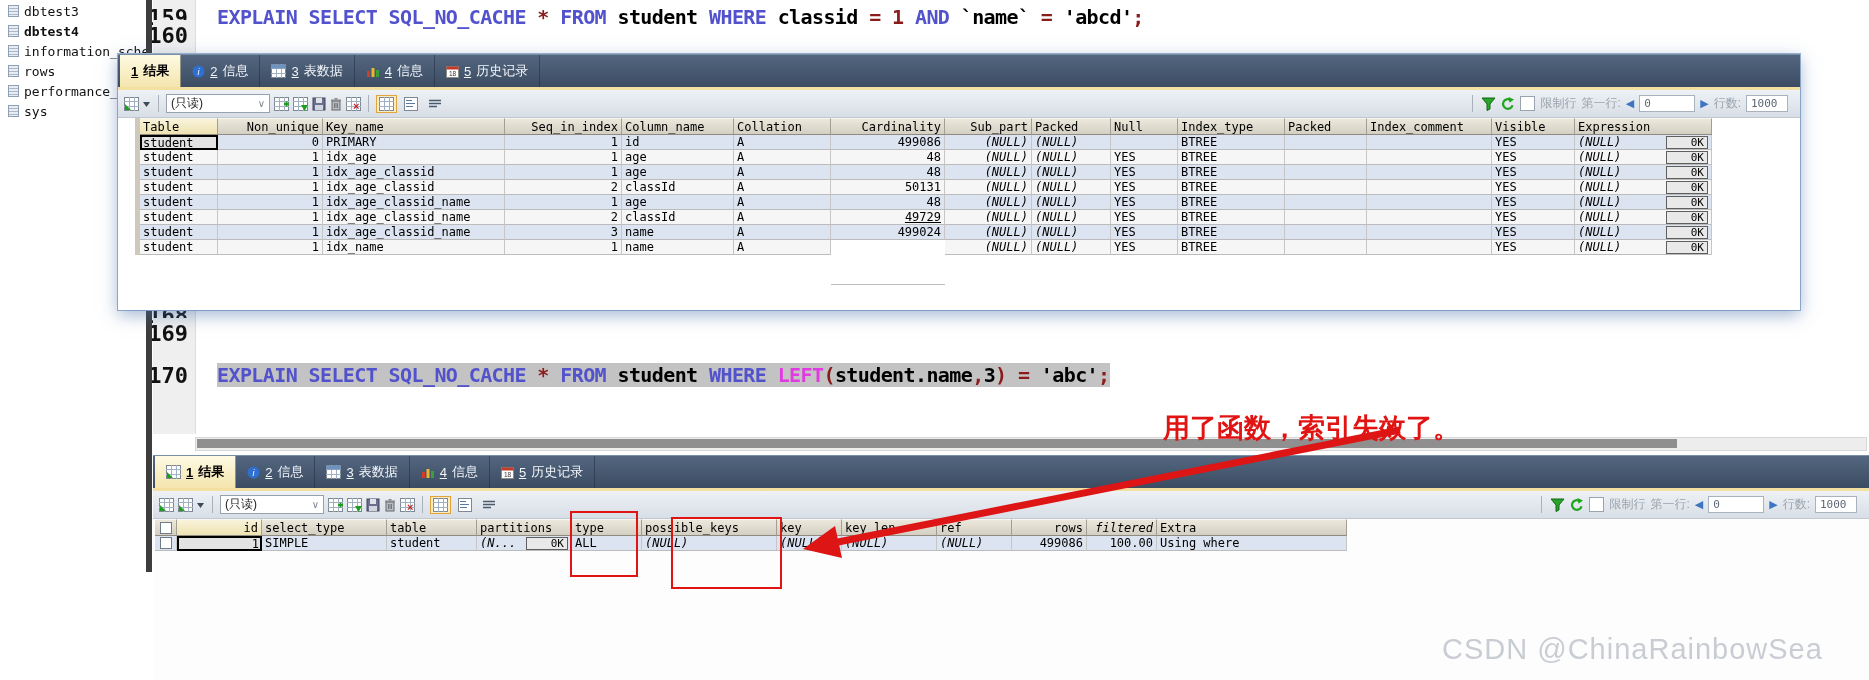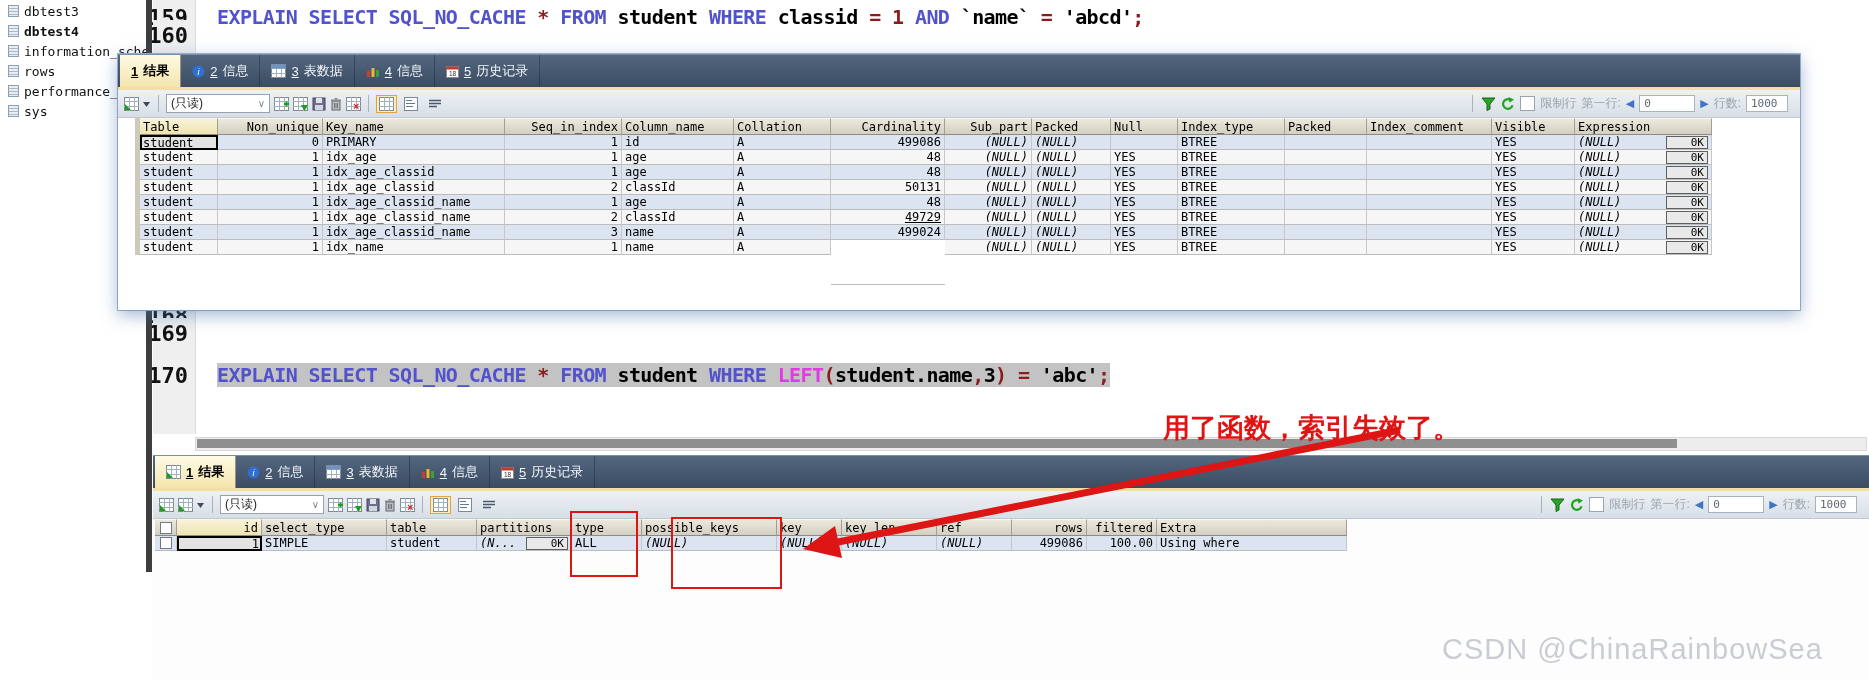--- a/index.html
+++ b/index.html
@@ -899,21 +899,21 @@
           <div class="hc hsel right" style="width: 85px; min-width: 85px;">id</div>
           <div class="hc" style="width: 125px; min-width: 125px;">select_type</div>
           <div class="hc" style="width: 90px; min-width: 90px;">table</div>
           <div class="hc" style="width: 95px; min-width: 95px;">partitions</div>
           <div class="hc" style="width: 70px; min-width: 70px;">type</div>
           <div class="hc" style="width: 135px; min-width: 135px;">possible_keys</div>
           <div class="hc" style="width: 65px; min-width: 65px;">key</div>
           <div class="hc" style="width: 95px; min-width: 95px;">key_len</div>
           <div class="hc" style="width: 75px; min-width: 75px;">ref</div>
           <div class="hc right" style="width: 75px; min-width: 75px;">rows</div>
-          <div class="hc right" style="width: 70px; min-width: 70px;">filtered</div>
+          <div class="hc right" style="width: 70px; min-width: 70px; font-style: italic;">filtered</div>
           <div class="hc" style="width: 190px; min-width: 190px;">Extra</div>
         </div>
         <div class="gr odd">
           <div class="c" style="width: 22px; min-width: 22px;">
             <span class="cbx2"></span>
           </div>
           <div class="c right csel" style="width: 85px; min-width: 85px;">
             <span class="val">1</span>
           </div>
           <div class="c" style="width: 125px; min-width: 125px;">

